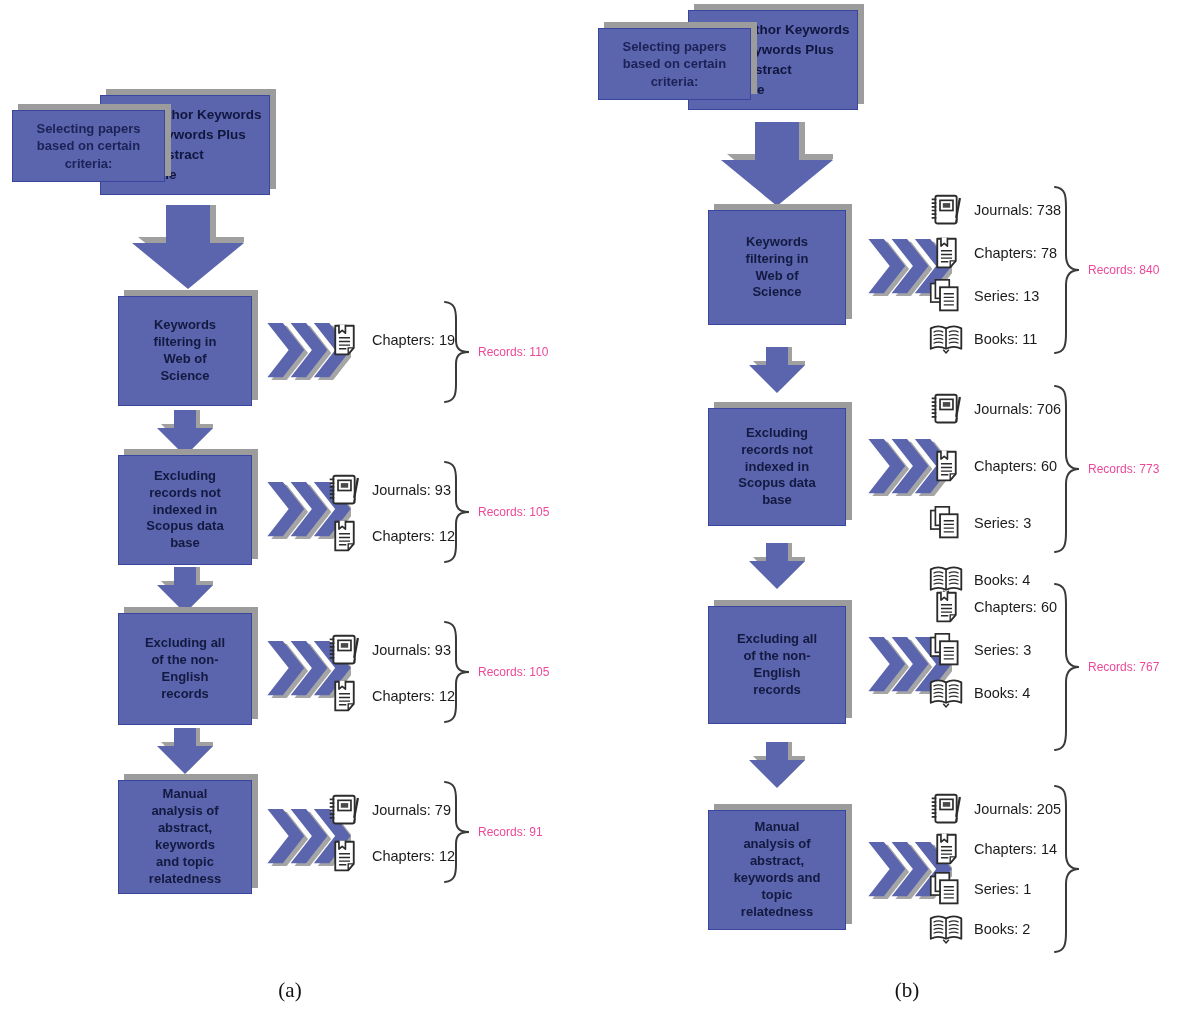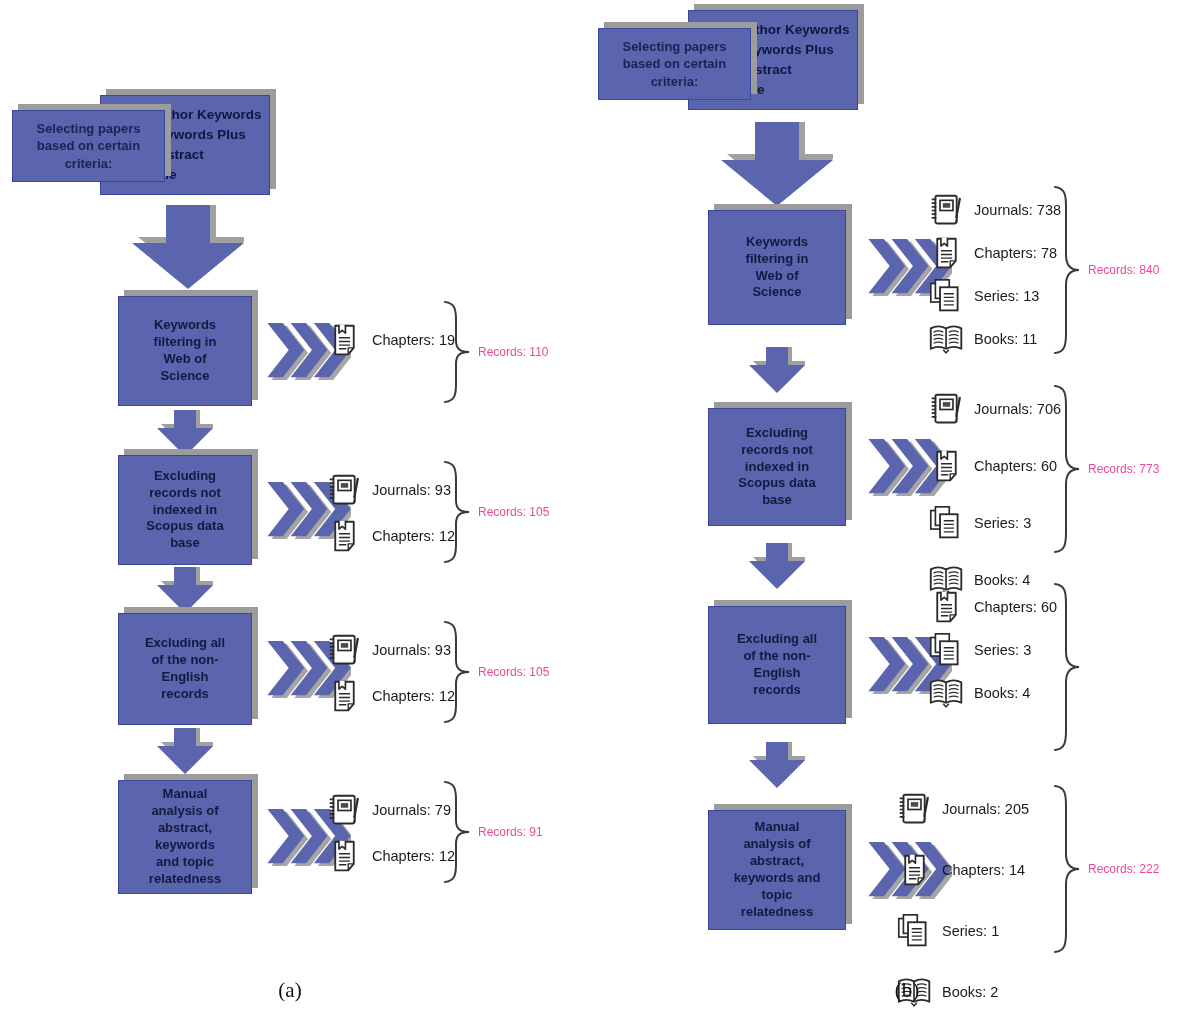--- a/index.html
+++ b/index.html
@@ -360,32 +360,33 @@
     <div class="item-row">
       <svg>
           <use href="#ic-books"></use>
         </svg>
       <span class="item-label">Books: 4</span>
     </div>
   </div>
   <svg class="abs shape" style="left:1052px;top:582px;width:30px;height:170px">
       <use href="#brace-b"></use>
     </svg>
+  <div class="abs records" style="left:1088px;top:582px;height:170px">Records: 767</div>
 
   <svg class="abs shape" style="left:749px;top:742px;width:56px;height:46px">
       <use href="#arrow-small"></use>
     </svg>
 
   <div class="abs box" style="left:708px;top:810px;width:138px;height:120px">
     <span>Manual analysis of abstract, keywords and topic relatedness</span>
   </div>
   <svg class="abs shape" style="left:868px;top:840px;width:84px;height:60px">
       <use href="#chev"></use>
     </svg>
-  <div class="abs items" style="left:896px;top:789px;row-gap:21px">
+  <div class="abs items" style="left:928px;top:789px;row-gap:0">
     <div class="item-row">
       <svg>
           <use href="#ic-journal"></use>
         </svg>
       <span class="item-label">Journals: 205</span>
     </div>
     <div class="item-row">
       <svg>
           <use href="#ic-chapter"></use>
         </svg>
@@ -400,17 +401,16 @@
     <div class="item-row">
       <svg>
           <use href="#ic-books"></use>
         </svg>
       <span class="item-label">Books: 2</span>
     </div>
   </div>
   <svg class="abs shape" style="left:1052px;top:784px;width:30px;height:170px">
       <use href="#brace-b"></use>
     </svg>
-  <div class="abs records" style="left:1088px;top:784px;height:170px">Records: 222</div>
 
   <div class="abs caption" style="left:857px;top:978px;width:100px">(b)</div>
 
 </div>
 
 </body></html>

